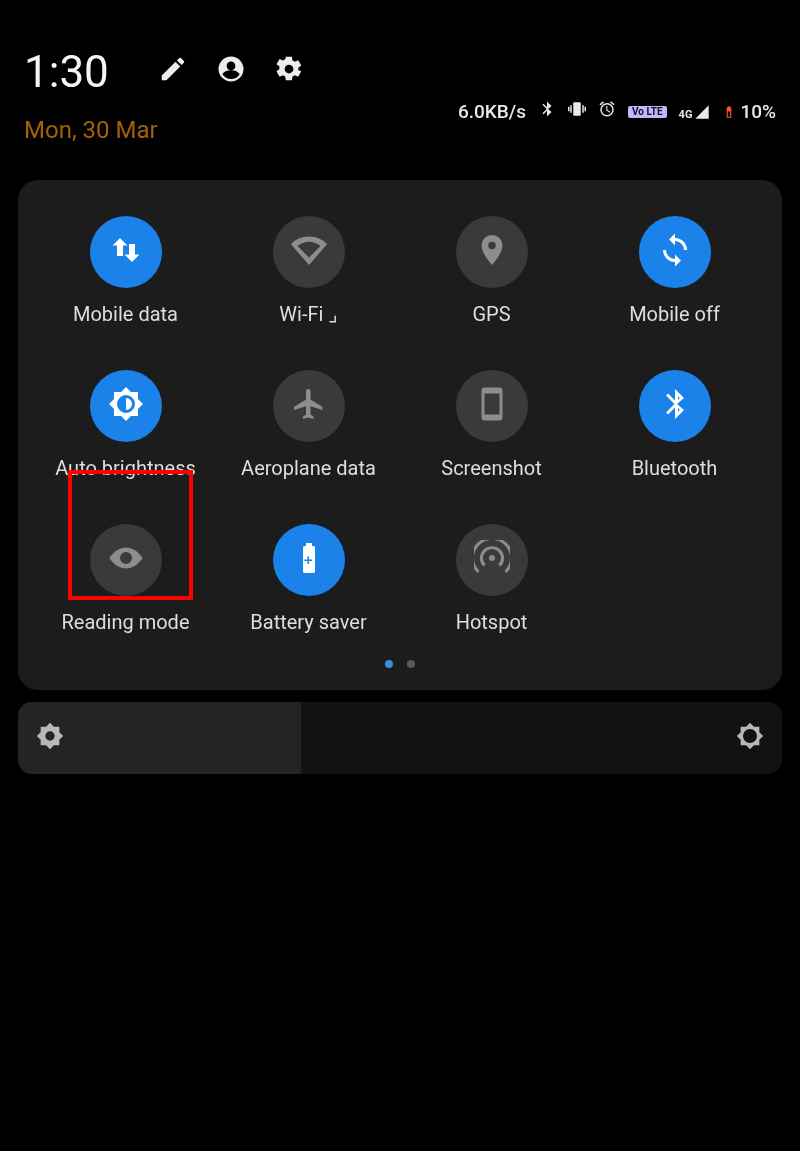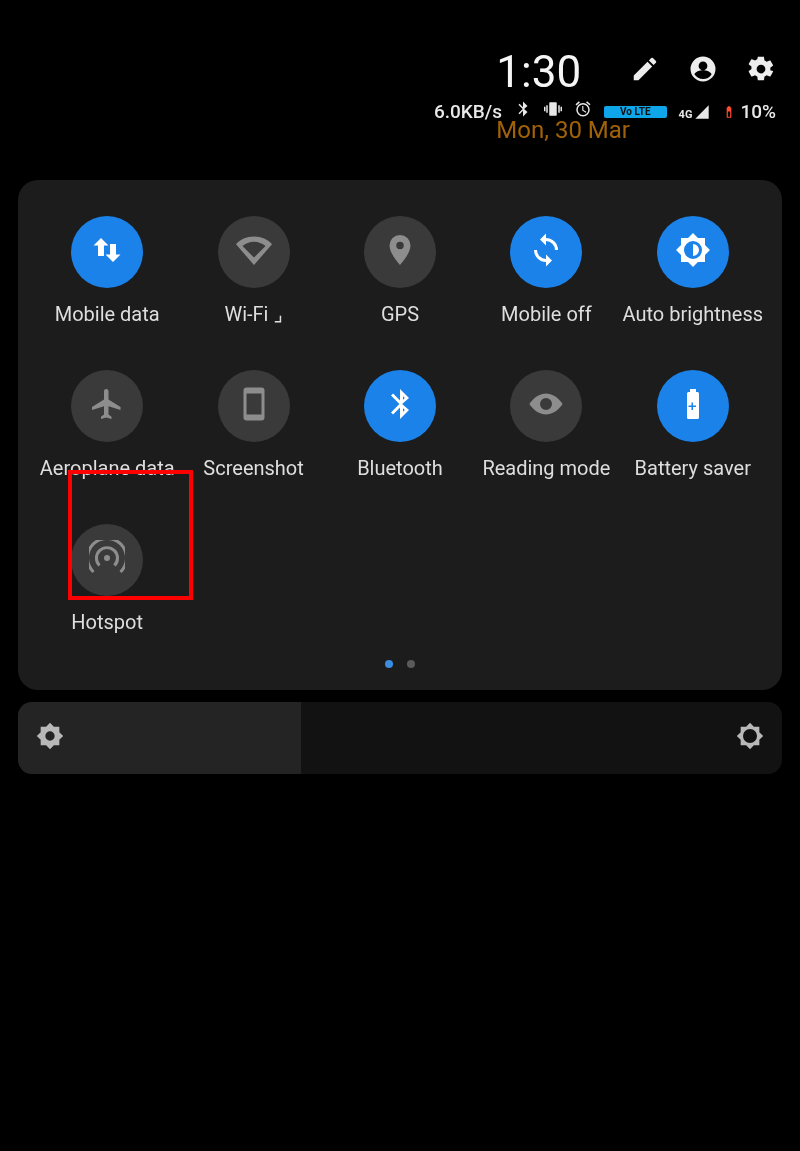--- a/index.html
+++ b/index.html
@@ -7,21 +7,21 @@
     width: 800px;
     height: 1151px;
     background: #000;
     font-family: -apple-system, Roboto, "Segoe UI", sans-serif;
     color: #eaeaea;
     overflow: hidden;
     position: relative;
   }
   .statusbar {
     display: flex;
-    justify-content: flex-end;
+    justify-content: flex-start;
     align-items: flex-start;
     padding: 50px 24px 0 24px;
   }
   .status-left {
     display: flex;
     flex-direction: column;
   }
   .time {
     font-size: 44px;
     font-weight: 400;
@@ -46,35 +46,35 @@
     top: 100px;
     display: flex;
     align-items: center;
     gap: 12px;
     font-size: 19px;
     color: #e8e8e8;
     font-weight: 500;
   }
   .status-indicators svg { width: 18px; height: 18px; fill: #e8e8e8; }
   .ind-box {
-    background:#0ea5e9; color:#111; font-size:10px; font-weight:700;
-    border-radius:2px; padding:1px 16px; line-height:1;
+    background:#c4b5fd; color:#111; font-size:10px; font-weight:700;
+    border-radius:2px; padding:1px 4px; line-height:1;
   }
   .batt {
     display:inline-flex; align-items:center; gap:4px;
   }
   .panel {
     margin: 36px 18px 0 18px;
     background: #1c1c1c;
     border-radius: 20px;
     padding: 36px 16px 22px 16px;
   }
   .grid {
     display: grid;
-    grid-template-columns: repeat(5, 1fr);
+    grid-template-columns: repeat(4, 1fr);
     row-gap: 44px;
     column-gap: 0;
   }
   .tile {
     display: flex;
     flex-direction: column;
     align-items: center;
     gap: 14px;
   }
   .circle {

